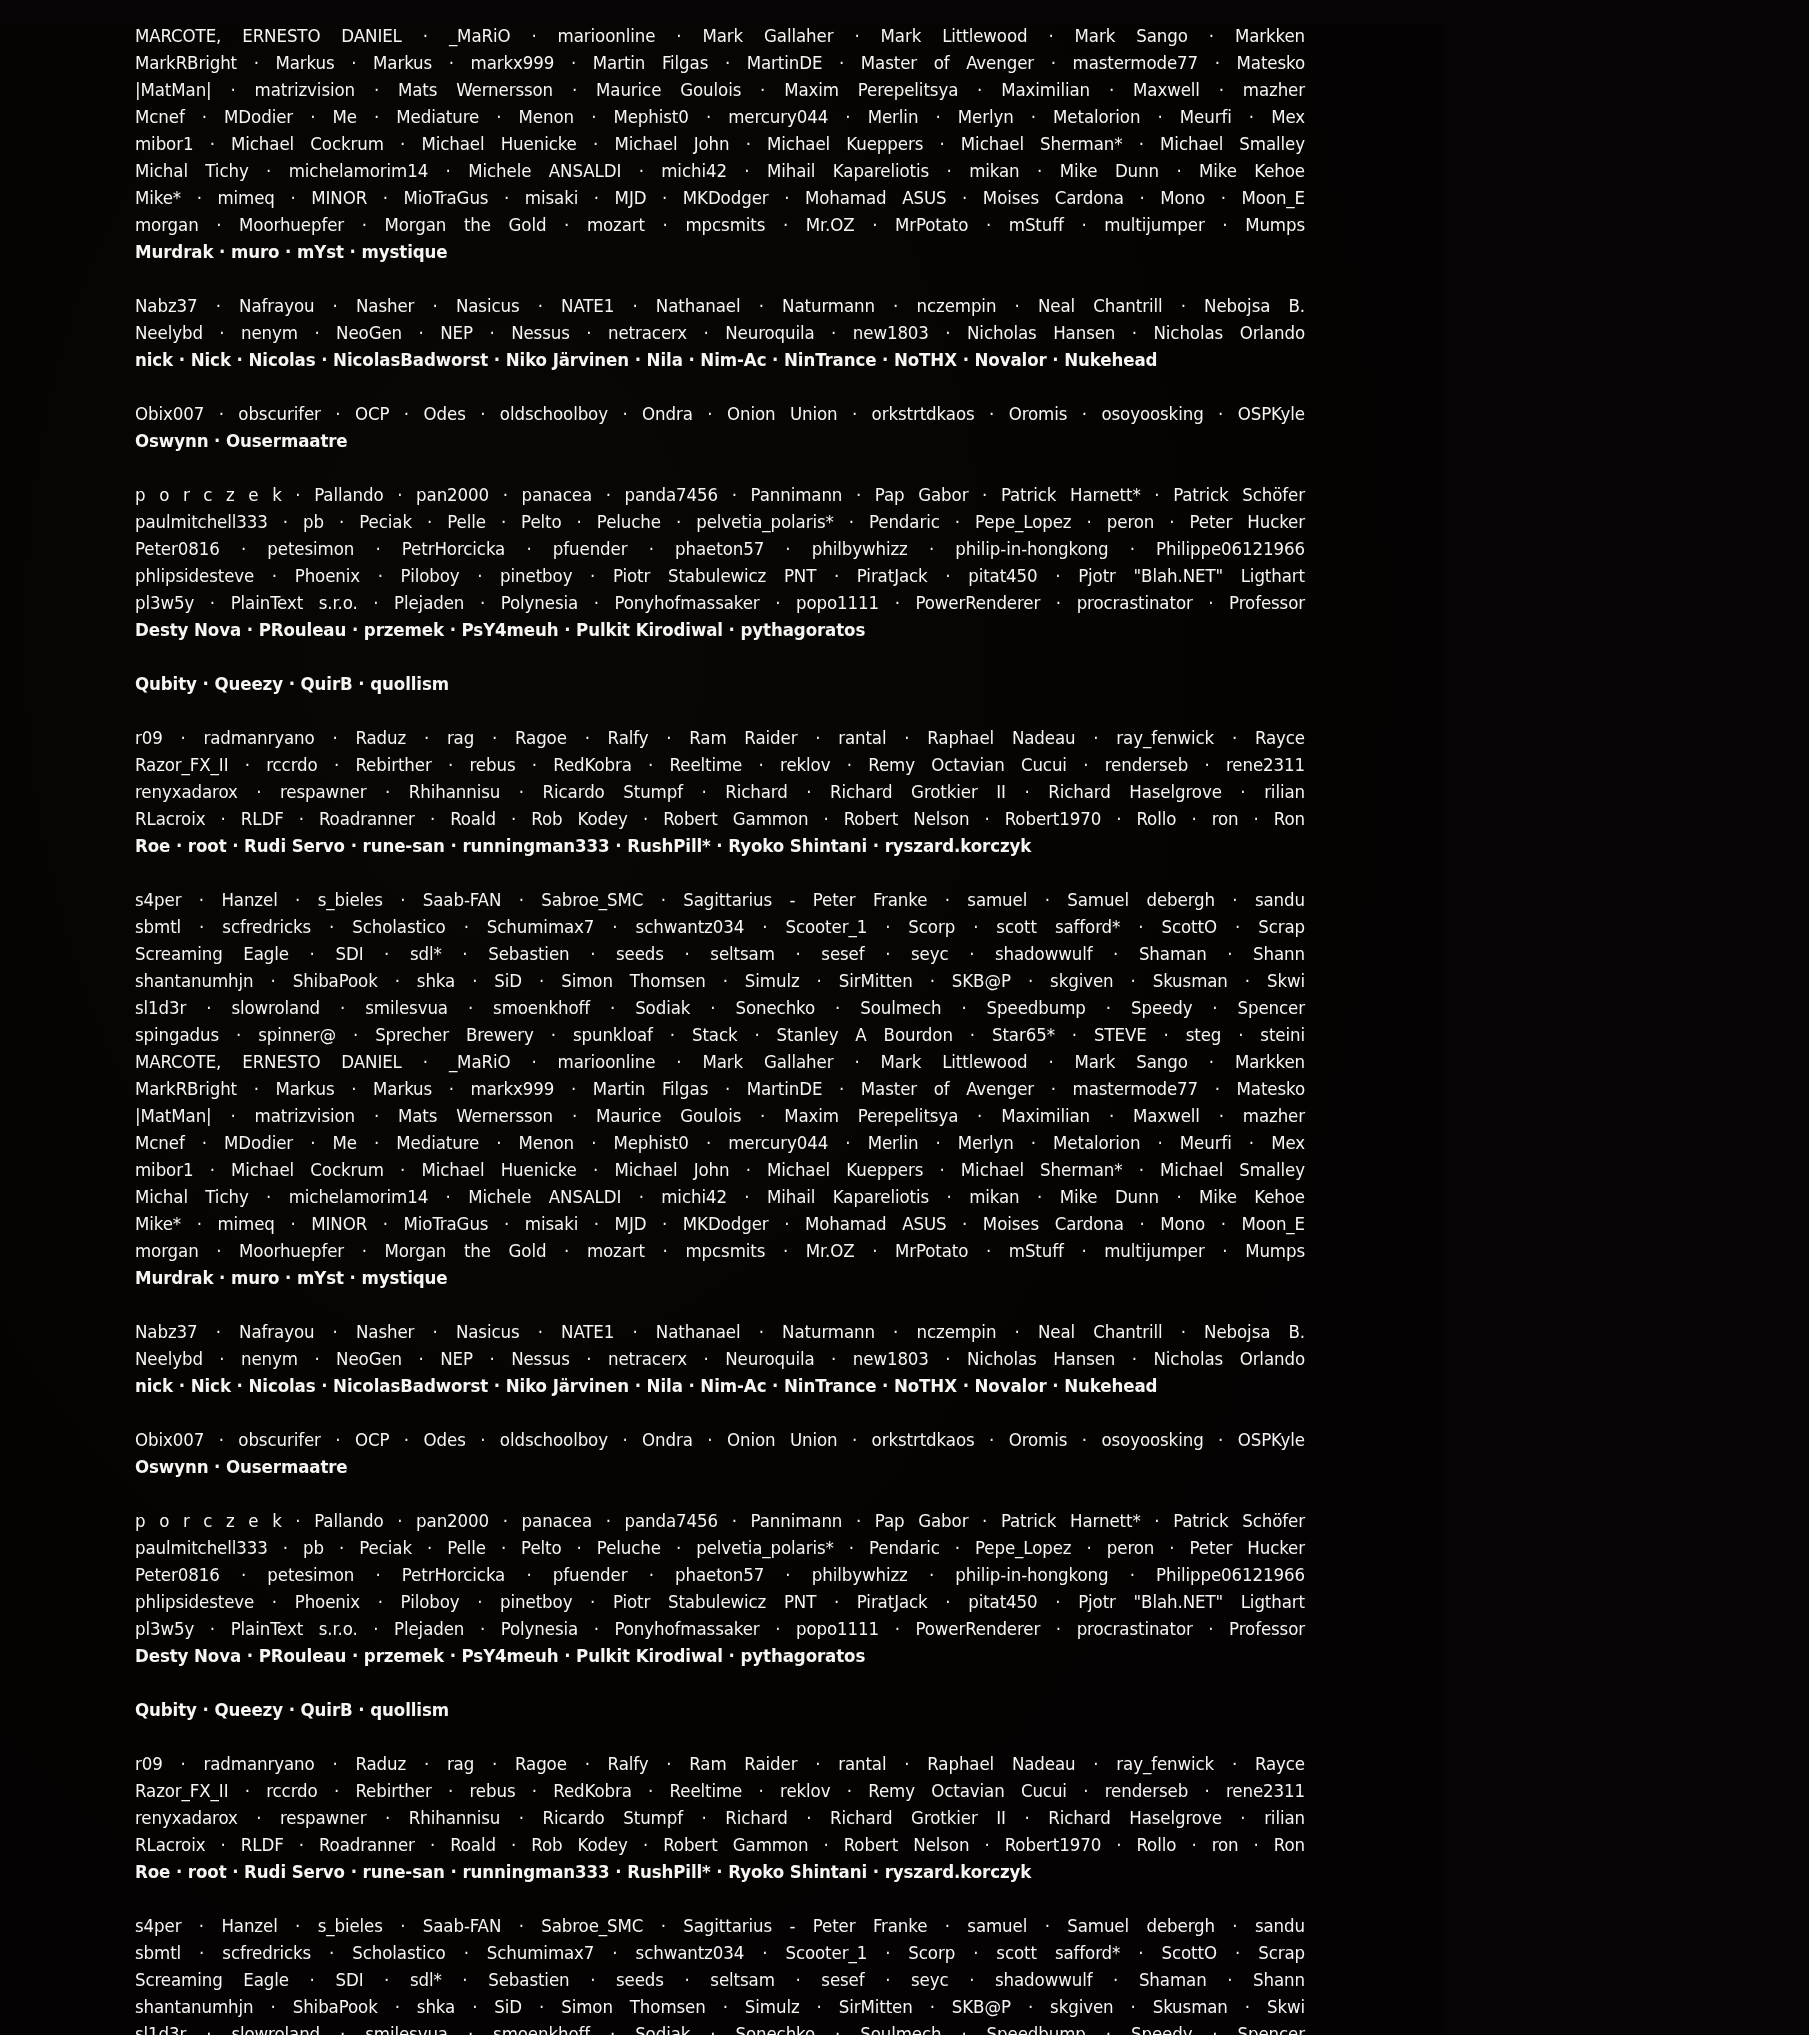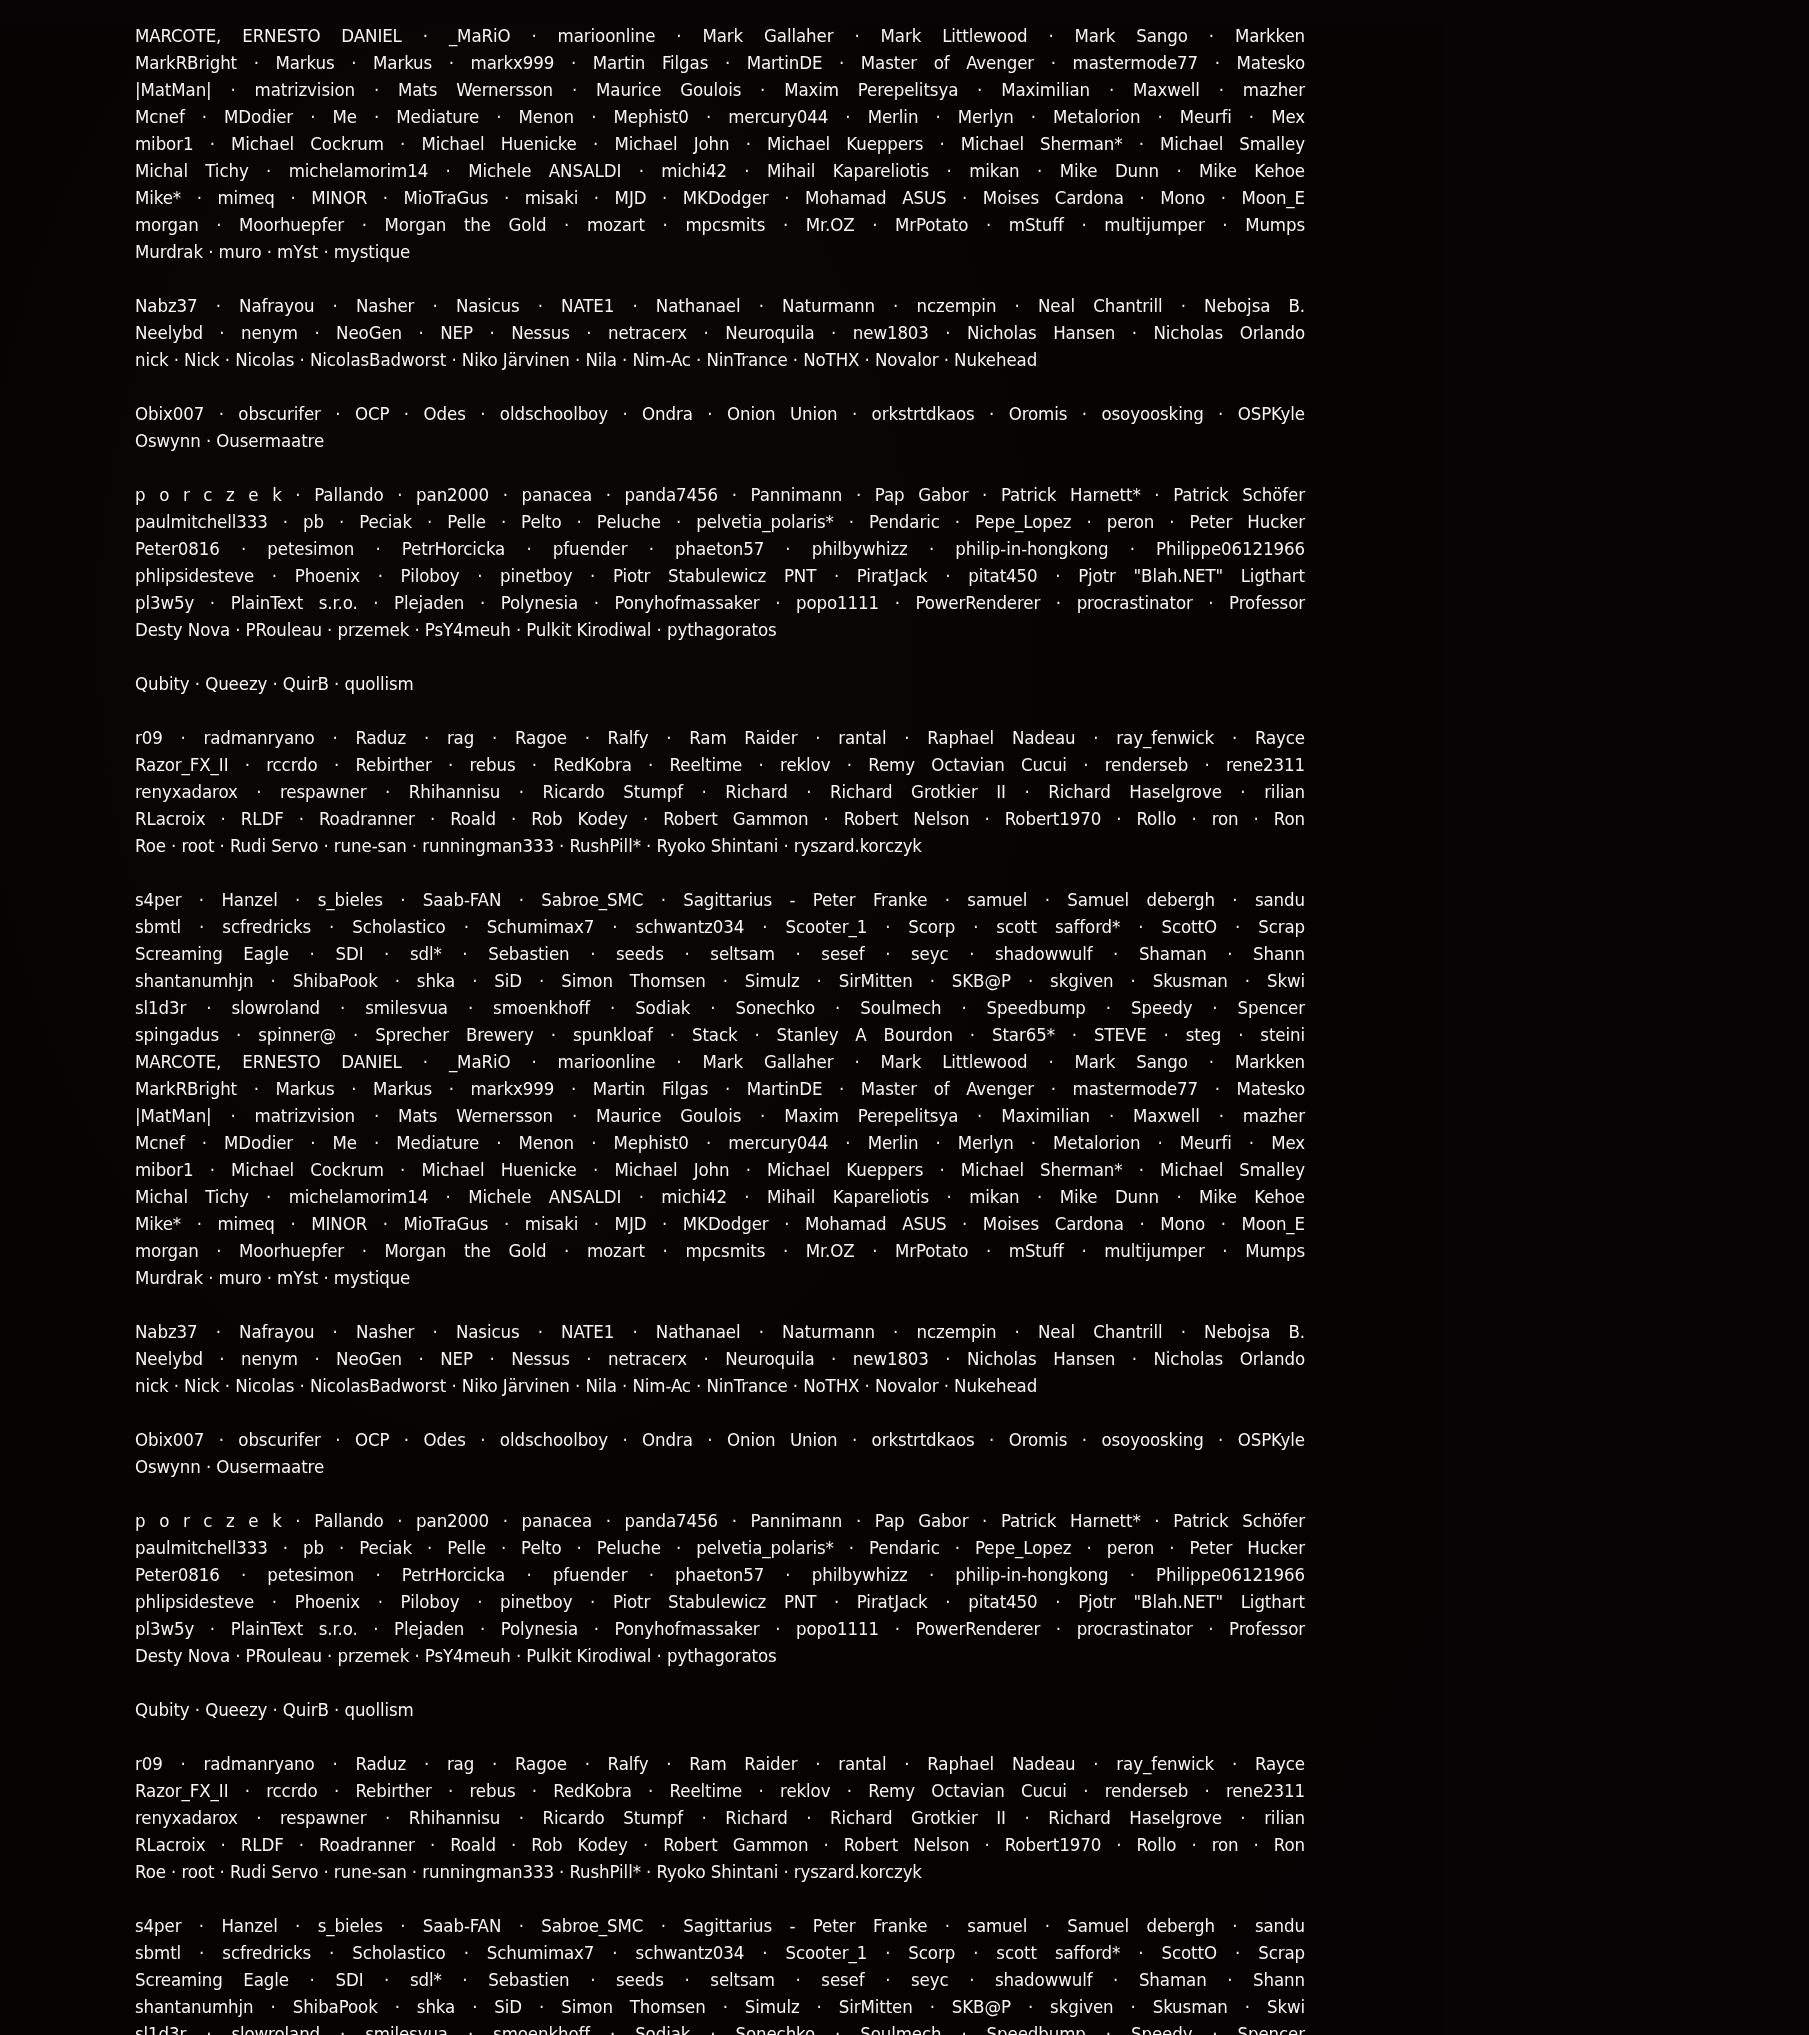--- a/index.html
+++ b/index.html
@@ -33,20 +33,21 @@
   .line {
     height: 27px;
     line-height: 27px;
     text-align: justify;
     text-align-last: justify;
     white-space: normal;
     overflow: visible;
   }
   .line.endline {
     text-align-last: left;
+    font-weight: bold;
   }
   .line.blank {
     height: 27px;
   }
 </style>
 </head>
 <body>
 
 <div id="screen">
   <div id="credits">

